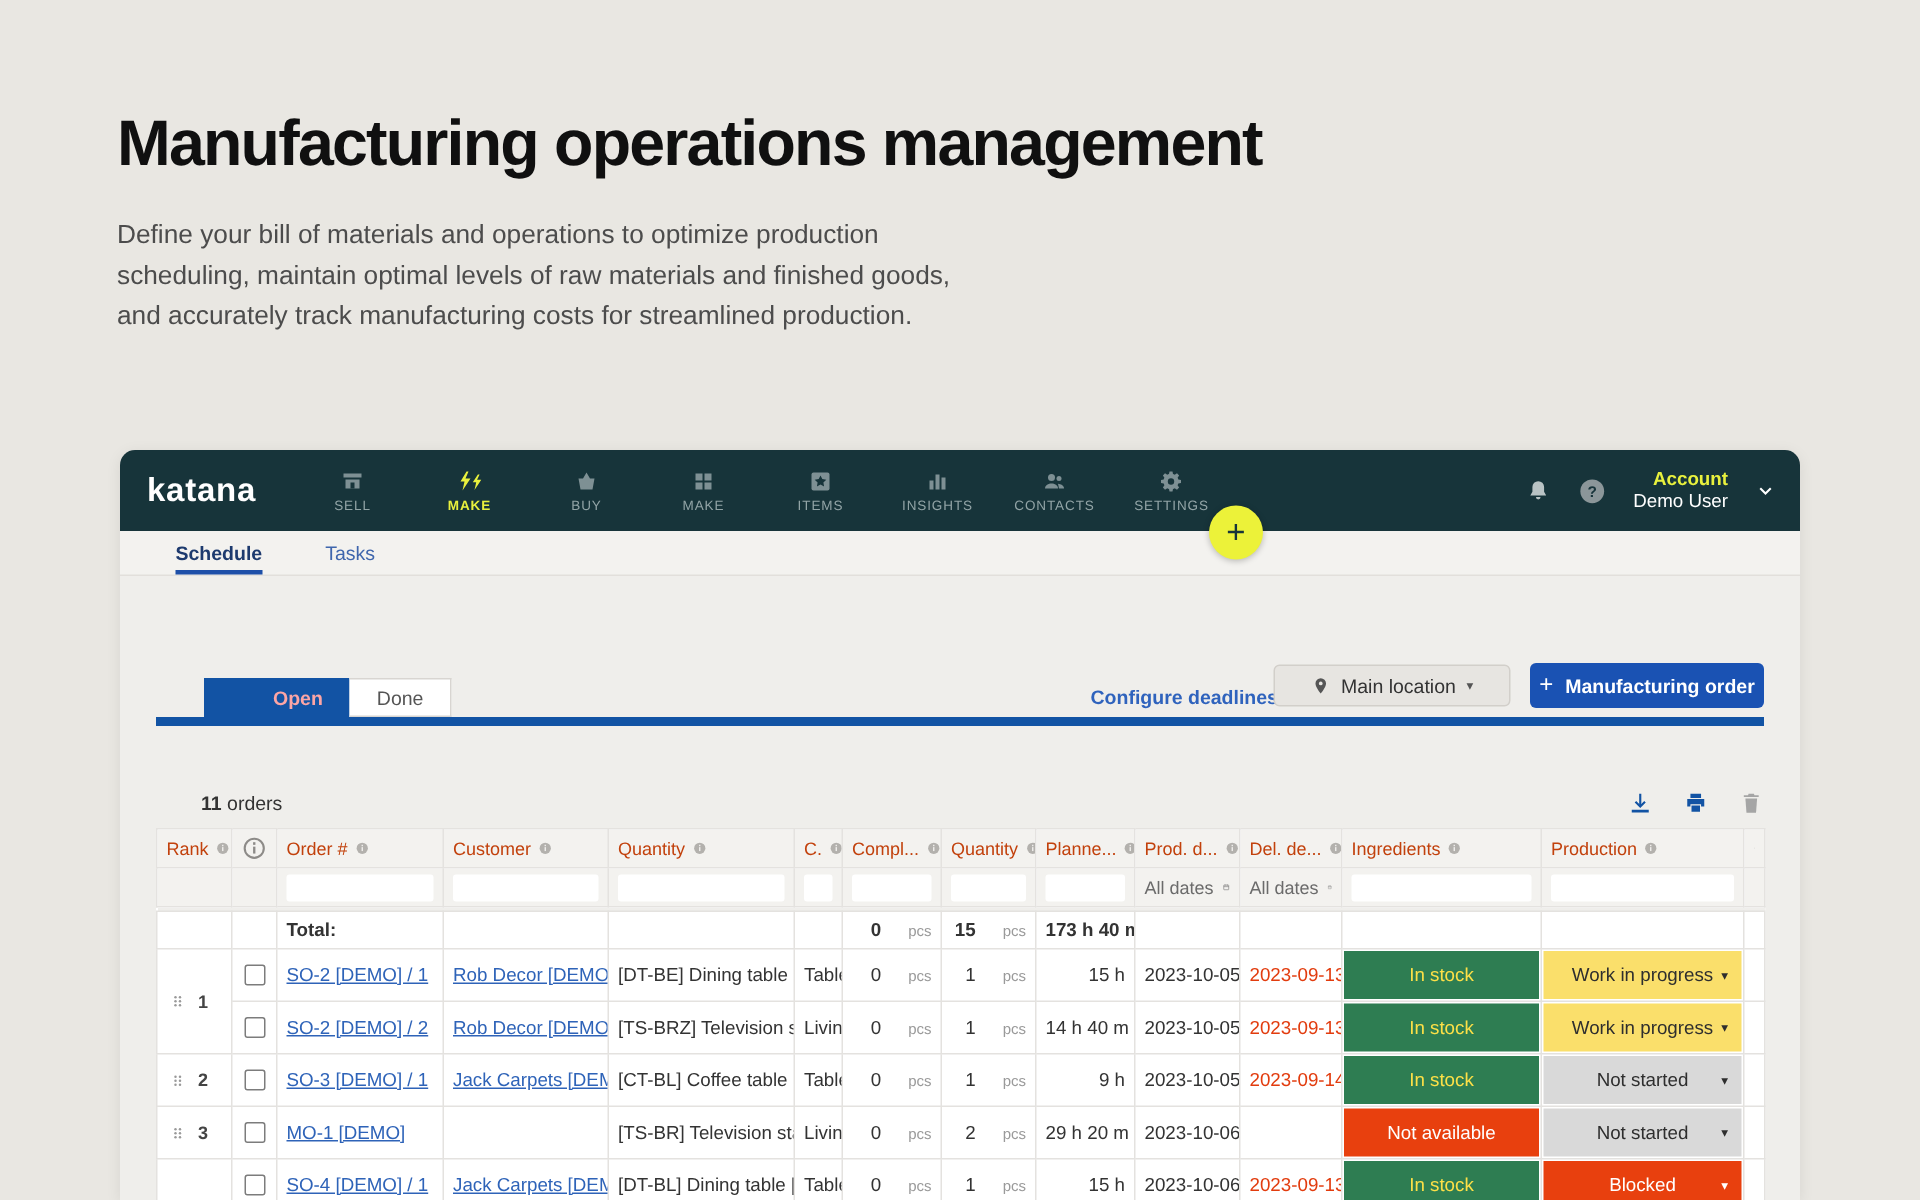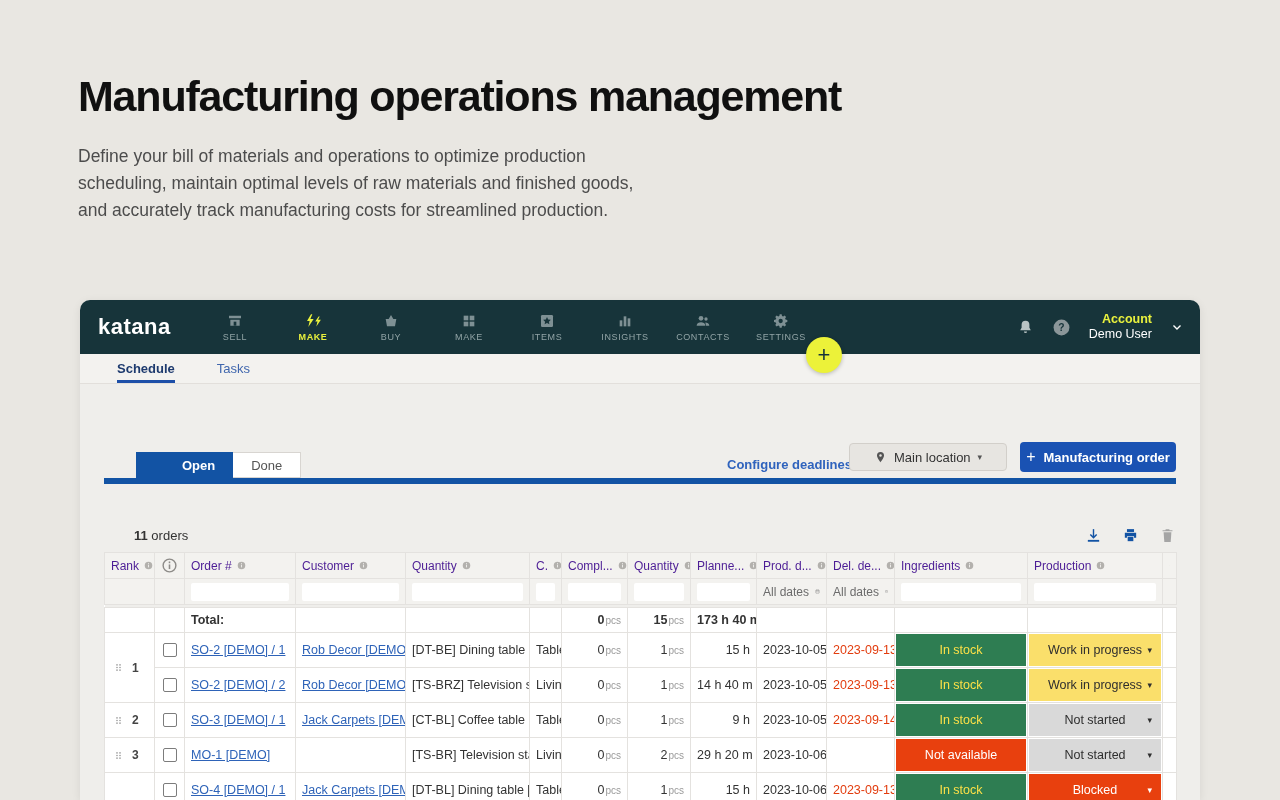--- a/index.html
+++ b/index.html
@@ -42,21 +42,21 @@
   
   .tabstrip { height:30px; background:#f3f2ef; border-bottom:1px solid #e2dfdb; display:flex; align-items:flex-end; padding-left:37px; gap:42px; }
   .tab { font-size:13px; padding-bottom:7px; cursor:pointer; color:#3f66ad; }
   .tab.active { color:#1d3a6e; font-weight:700; border-bottom:3px solid #1d4fa8; padding-bottom:4px; }
 
   
   .content { position:relative; height:415px; background:#efeeeb; }
   .bluebar { position:absolute; left:24px; top:94px; width:1072px; height:6px; background:#1253a4; }
   .seg { position:absolute; left:56px; top:68px; display:flex; }
   .seg .sbtn { height:26px; padding:0 18px; font-size:13px; display:flex; align-items:center; cursor:pointer; }
-  .seg .on  { background:#1253a4; color:#ffffff; font-weight:600;padding-left:46px; }
+  .seg .on  { background:#1253a4; color:#fca5a5; font-weight:600;padding-left:46px; }
   .seg .off { background:#fff; color:#555; border:1px solid #d8d5d1; border-left:none; }
   .cfg { position:absolute; left:647px; top:73px; font-size:13px; font-weight:600; color:#2f63bd; cursor:pointer; }
   .locbtn { position:absolute; left:769px; top:59px; height:28px; padding:0 24px; background:#e7e5e1; border:1px solid #d2cfca;
             border-radius:4px; display:flex; align-items:center; gap:7px; font-size:13px; color:#333; cursor:pointer; }
   .locbtn .pin { width:13px; height:13px; color:#555; }
   .locbtn .dn { font-size:9px; color:#555; }
   .mobtn { position:absolute; left:940px; top:58px; width:156px; height:30px; background:#1a52b3; color:#fff; border:none;
            border-radius:4px; font-size:13px; font-weight:600; display:flex; align-items:center; justify-content:center; gap:8px; cursor:pointer; }
   .mobtn .plus { font-size:16px; font-weight:400; }
 
@@ -64,33 +64,33 @@
   .orders-row .txt { font-size:13px; color:#333;margin-left:30px; }
   .orders-row .txt b { font-weight:700; }
   .row-icons { margin-left:auto; display:flex; gap:20px; align-items:center; }
   .row-icons .ic { width:17px; height:17px; cursor:pointer; }
   .ic.blue { color:#1253a4; } .ic.gray { color:#a5a5a5; }
 
   
   table { position:absolute; left:24px; top:168px; width:1072px; border-collapse:collapse; table-layout:fixed;
           background:#fff; font-size:12.5px; color:#333; }
   td,th { border:1px solid #e4e2df; overflow:hidden; white-space:nowrap; padding:0 6px; height:34px; }
-  thead th { height:26px; background:#f3f2ef; font-weight:400; color:#4c1d95; font-size:12px; text-align:left; cursor:pointer; }
+  thead th { height:26px; background:#f3f2ef; font-weight:400; color:#c2410c; font-size:12px; text-align:left; cursor:pointer; }
   thead td { height:26px; background:#f3f2ef; }
   .hflex { display:flex; align-items:center; gap:5px; }
   .idot { width:9px; height:9px; color:#b3b1ad; flex:none; }
   .icirc { width:13px; height:13px; color:#8d8b88; margin:0 auto; }
   .dots { width:13px; height:13px; color:#555; margin:0 auto; }
   .fin { width:100%; height:18px; border:none; background:#fff; border-radius:2px; outline:none; font-size:12px; padding:0 4px; }
   .fdate { display:flex; align-items:center; gap:6px; color:#6b6b6b; font-size:12px; }
   .fdate .cal { width:13px; height:13px; color:#6b6b6b; cursor:pointer; }
   tr.spacer td { height:3px; background:#efeeeb; border-left:none; border-right:none; padding:0; }
   tr.total td { height:25px; font-size:12.5px; }
   .num { text-align:right; }
-  .unit { font-size:10px; color:#9a9a9a; margin-left:1px; }
+  .unit { font-size:10px; color:#9a9a9a; margin-left:18px; }
   .bold { font-weight:700; }
   a.lnk { color:#2e63b8; text-decoration:underline; cursor:pointer; }
   .redtxt { color:#e23c0e; }
   .badge-cell { padding:1px; }
   .badge { width:100%; height:32px; display:flex; align-items:center; justify-content:center; font-size:12.5px; position:relative; }
   .badge .car { position:absolute; right:9px; font-size:9px; }
   .bg-green { background:#2e7d52; color:#fde047; }
   .bg-red { background:#e8400e; color:#fff; }
   .bg-yellow { background:#fadf6b; color:#2e2e2e; }
   .bg-gray { background:#d9d9d9; color:#2e2e2e; }

